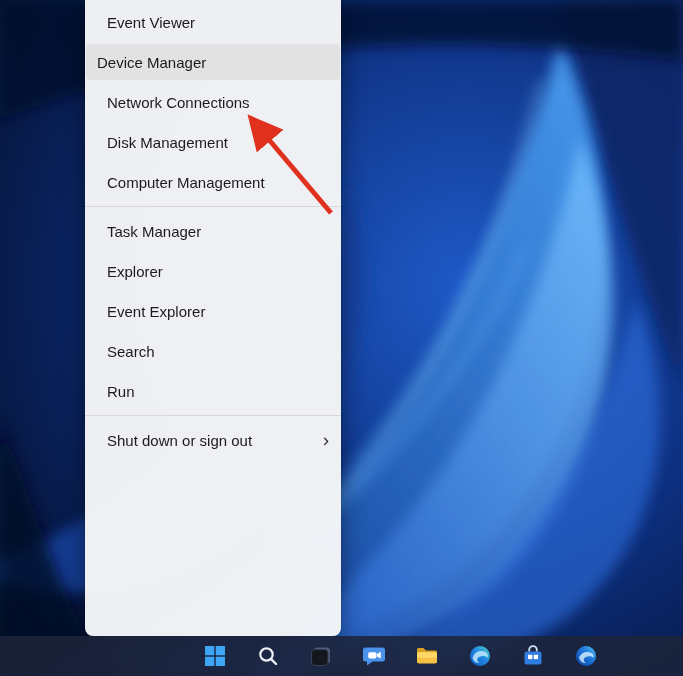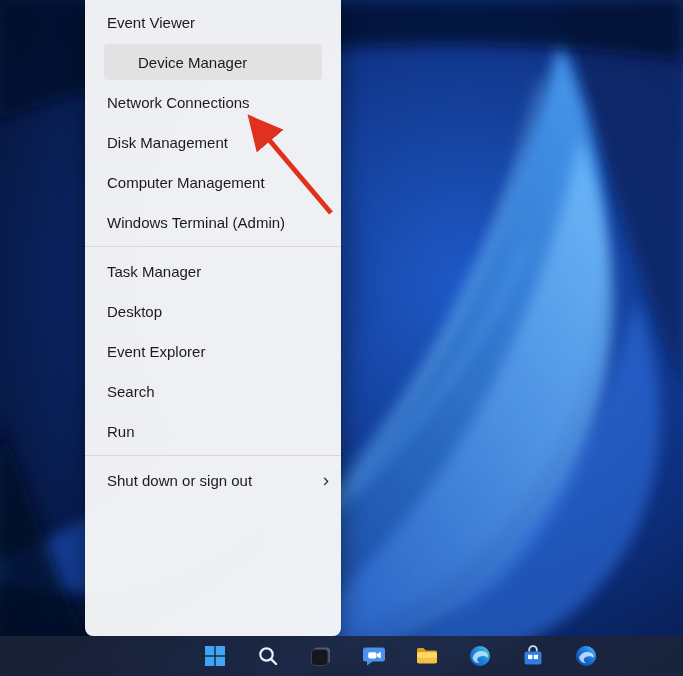--- a/index.html
+++ b/index.html
@@ -21,21 +21,21 @@
     text-align:center;
   }
   .menu-item{
     height:40px;display:flex;align-items:center;
     padding:0 12px 0 22px;
     font-size:15px;color:#1b1b1b;
     cursor:default;white-space:nowrap;
   }
   .menu-item.highlighted{
     background:#e2e2e2;border-radius:4px;
-    margin:2px 19px;height:36px;padding-left:34px;
+    margin:2px 1px;height:36px;padding-left:11px;
   }
   .menu-item .chev{
     margin-left:auto;font-size:19px;color:#333;line-height:1;
     transform:translateY(-1px);
   }
   .separator{height:1px;background:#d7d7d7;margin:4px 0;}
 
   
   .arrow-overlay{position:absolute;inset:0;width:683px;height:676px;z-index:9;pointer-events:none;}
 
@@ -86,26 +86,25 @@
   <path d="M 0 0 L 683 0 L 683 60 C 450 30 200 40 0 120 Z" fill="#041029" opacity="0.75" filter="url(#soft)"></path>
   <path d="M 0 676 L 0 420 C 40 520 60 600 110 676 Z" fill="#040e26" opacity="0.8" filter="url(#soft)"></path>
 </svg>
 
 <nav class="menu">
   <div class="menu-item">Event Viewer</div>
   <div class="menu-item highlighted">Device Manager</div>
   <div class="menu-item">Network Connections</div>
   <div class="menu-item">Disk Management</div>
   <div class="menu-item">Computer Management</div>
-  <div class="menu-item">Windows Terminal (Admin)</div>
 
   <div class="separator"></div>
 
   <div class="menu-item">Task Manager</div>
-  <div class="menu-item">Desktop</div>
+  <div class="menu-item">Explorer</div>
   <div class="menu-item">Event Explorer</div>
   <div class="menu-item">Search</div>
   <div class="menu-item">Run</div>
 
   <div class="separator"></div>
 
   <div class="menu-item">
     <span>Shut down or sign out</span>
     <span class="chev">›</span>
   </div>

